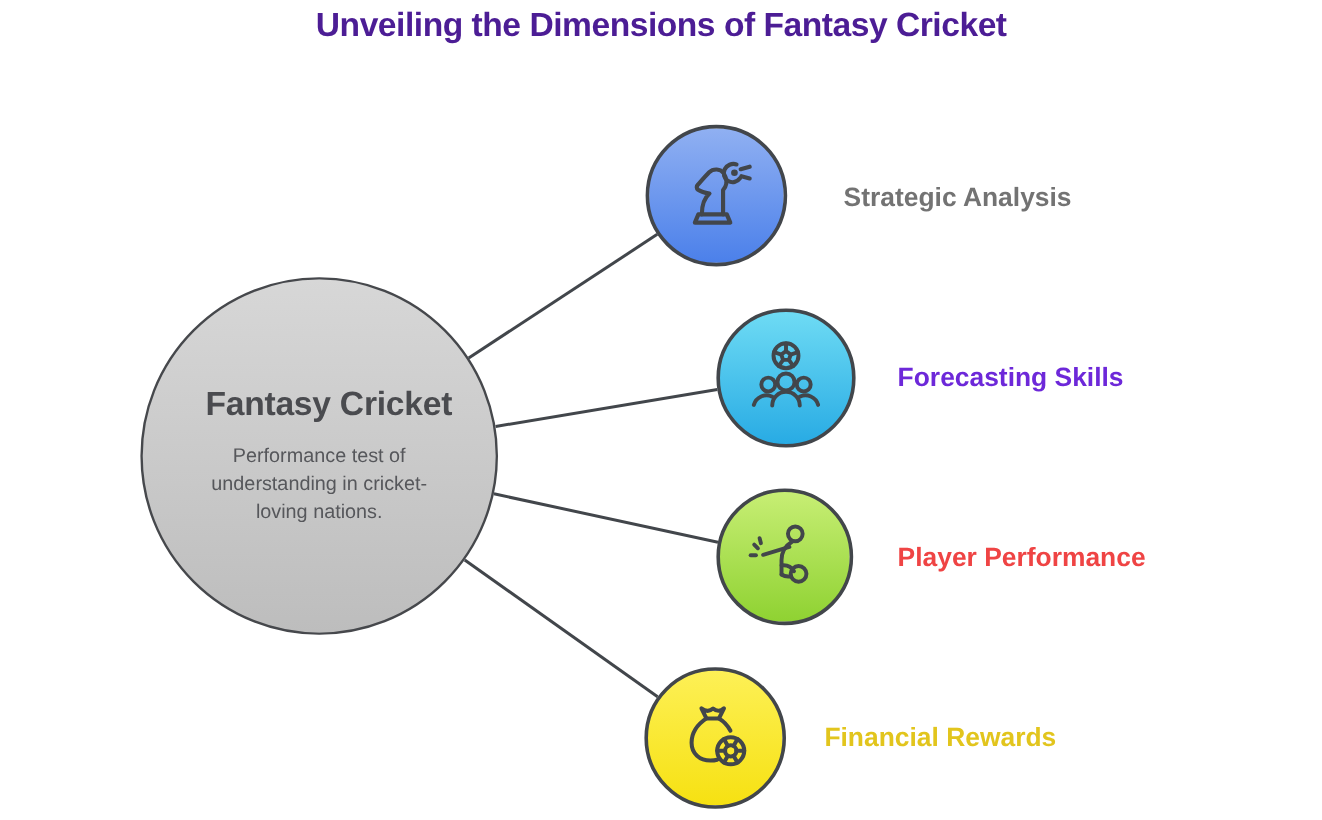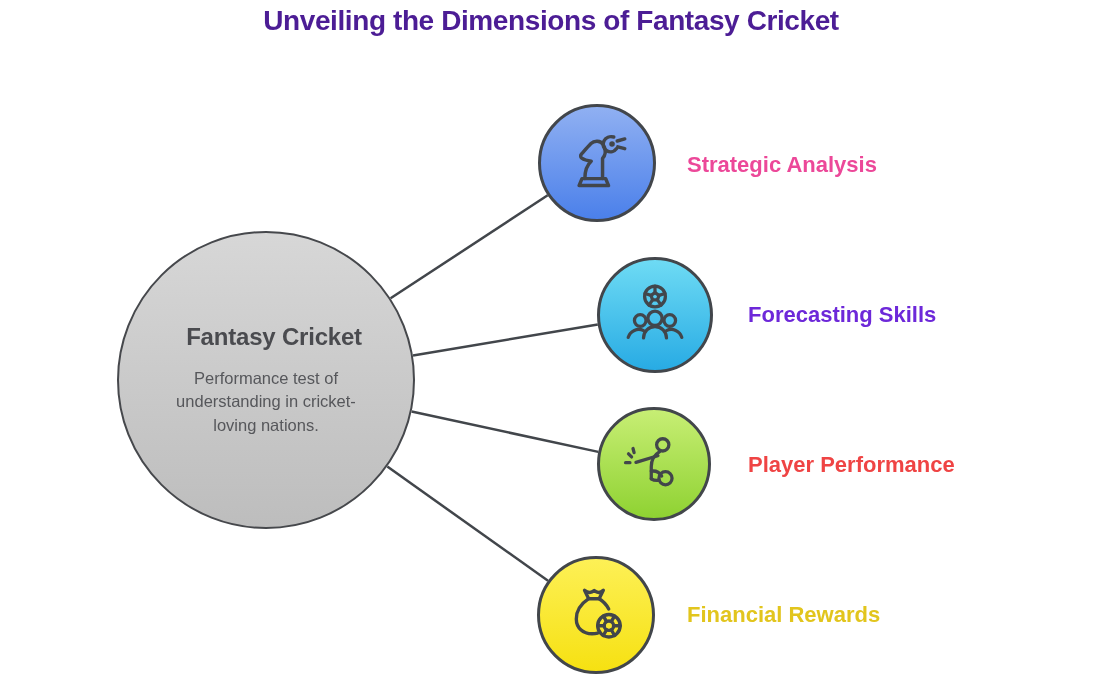--- a/index.html
+++ b/index.html
@@ -3,21 +3,21 @@
 <meta charset="utf-8">
 <style>
   html,body{margin:0;padding:0;background:#ffffff;font-family:"Liberation Sans",sans-serif;}
   .canvas{position:relative;width:1102px;height:683px;background:#ffffff;overflow:hidden;}
   .title{position:absolute;top:5px;left:0;width:100%;margin:0;text-align:center;
          font-size:28px;font-weight:bold;letter-spacing:-0.4px;color:#3e4349;}
   .connectors{position:absolute;left:0;top:0;width:1102px;height:683px;pointer-events:none;}
   .center-node{position:absolute;left:117px;top:231px;width:298px;height:298px;border-radius:50%;
          border:2.5px solid #46484c;box-sizing:border-box;display:flex;flex-direction:column;
          align-items:center;justify-content:center;text-align:center;}
-  .center-title{font-size:24px;font-weight:bold;color:#4a4b4f;margin:0 0 16px 16px;letter-spacing:-0.2px;}
+  .center-title{font-size:28px;font-weight:bold;color:#4a4b4f;margin:0 0 16px 16px;letter-spacing:-0.2px;}
   .center-desc{font-size:16.5px;color:#56575b;width:196px;line-height:1.4;}
   .node{position:absolute;border-radius:50%;border:3px solid #42464b;box-sizing:border-box;
          display:flex;align-items:center;justify-content:center;}
   .node-0{left:538px;top:104px;width:118px;height:118px;}
   .node-1{left:597px;top:257px;width:116px;height:116px;}
   .node-2{left:597px;top:407px;width:114px;height:114px;}
   .node-3{left:537px;top:556px;width:118px;height:118px;}
   .node-label{position:absolute;font-size:22px;font-weight:bold;white-space:nowrap;line-height:30px;}
   .label-0{left:687px;top:150px;}
   .label-1{left:748px;top:300px;}
@@ -50,21 +50,21 @@
   <div class="node node-0" style="background: linear-gradient(rgb(144, 176, 242), rgb(75, 128, 234));">
     <svg class="icon" width="74" height="74" viewBox="0 0 64 64">
       <path d="M21.5 45.5 C21.5 38.5 23 34 27 30.5 C23.5 30 20.5 29 18.8 27.8 C17.5 26.8 17.6 25.2 18.6 24.2 C21 21.5 24.5 17.5 26.8 15.2 C29.7 12.3 35 12.5 37.2 15.8 L38.5 18.5 C39.8 21.8 39 25.5 36.8 28 L36.8 45.5"></path>
       <path d="M19 45.5 L39.5 45.5 L42 51.5 L16.5 51.5 Z"></path>
       <path d="M46.5 9.5 C43 8.5 39.5 10 38 13 C36.5 16.1 37.6 19.8 40.5 21.5 C43.5 23.2 47 22.2 49 19.5"></path>
       <circle class="dot" cx="45" cy="15.5" r="2.4"></circle>
       <path d="M49.5 13 L56 11.2"></path>
       <path d="M50 18 L56 19.6"></path>
     </svg>
   </div>
-  <div class="node-label label-0" style="color: #ec4899;">Strategic Analysis</div>
+  <div class="node-label label-0" style="color: #737373; margin-left: 16px;">Strategic Analysis</div>
 
   <div class="node node-1" style="background: linear-gradient(rgb(110, 219, 244), rgb(40, 171, 228));">
     <svg class="icon" width="70" height="70" viewBox="0 0 64 64">
       <circle cx="32" cy="15" r="9.5"></circle>
       <path d="M32 11.5 L35.6 14.1 L34.2 18.2 L29.8 18.2 L28.4 14.1 Z"></path>
       <path d="M32 11.5 L32 5.6"></path>
       <path d="M35.6 14.1 L41.1 12.3"></path>
       <path d="M34.2 18.2 L37.6 23"></path>
       <path d="M29.8 18.2 L26.4 23"></path>
       <path d="M28.4 14.1 L22.9 12.3"></path>

